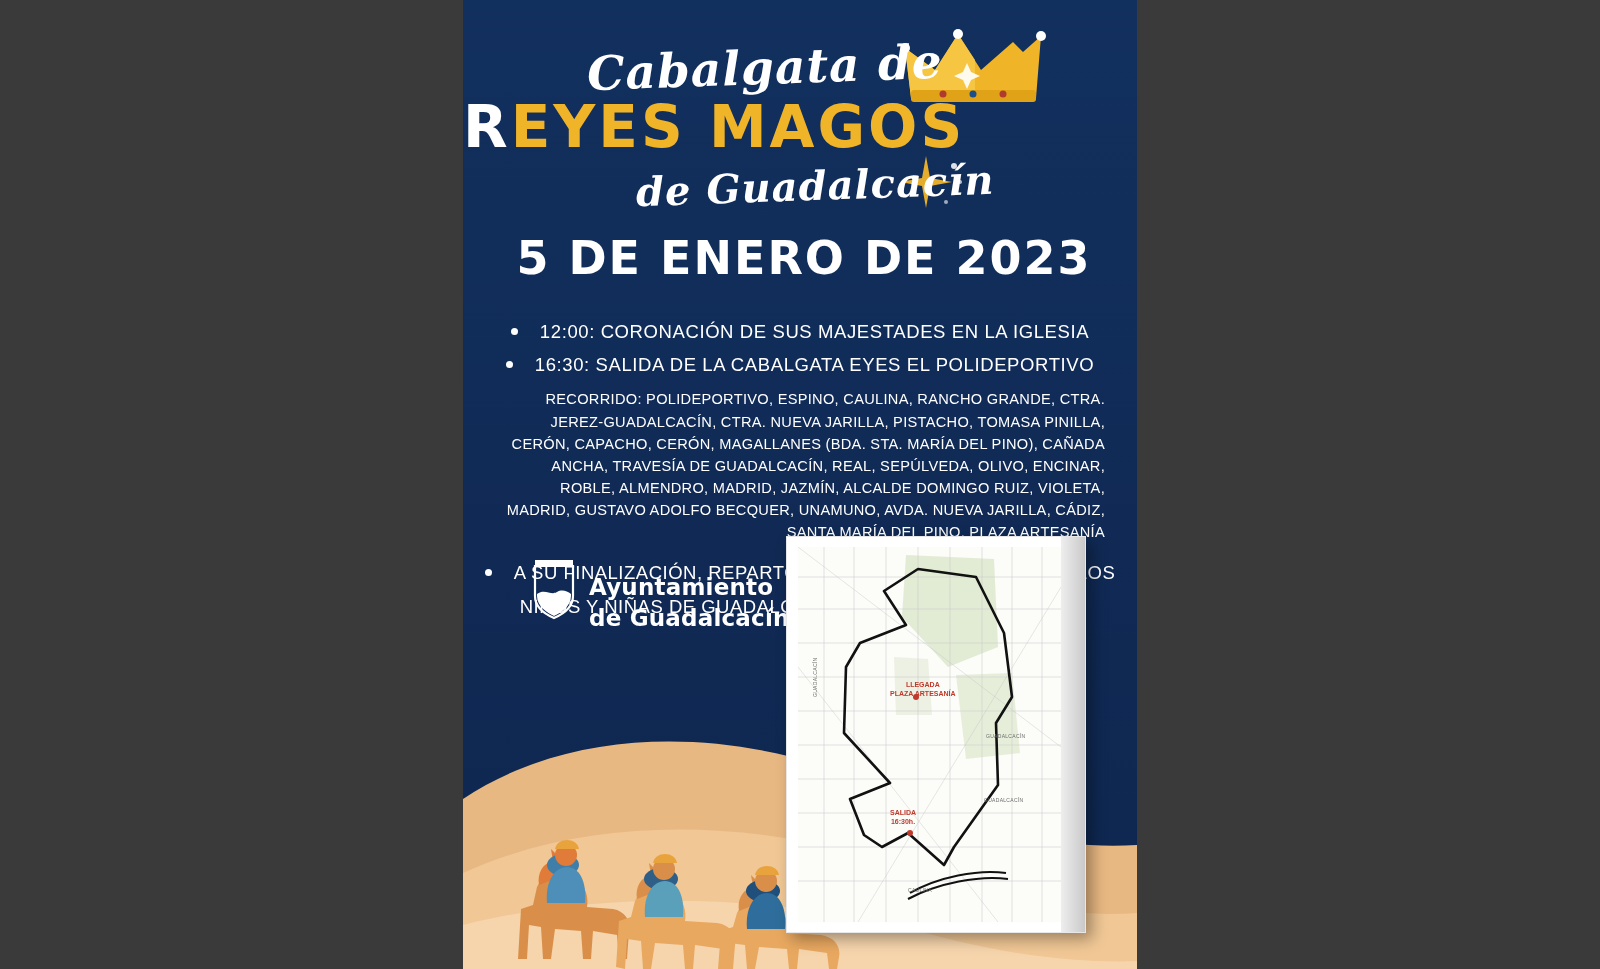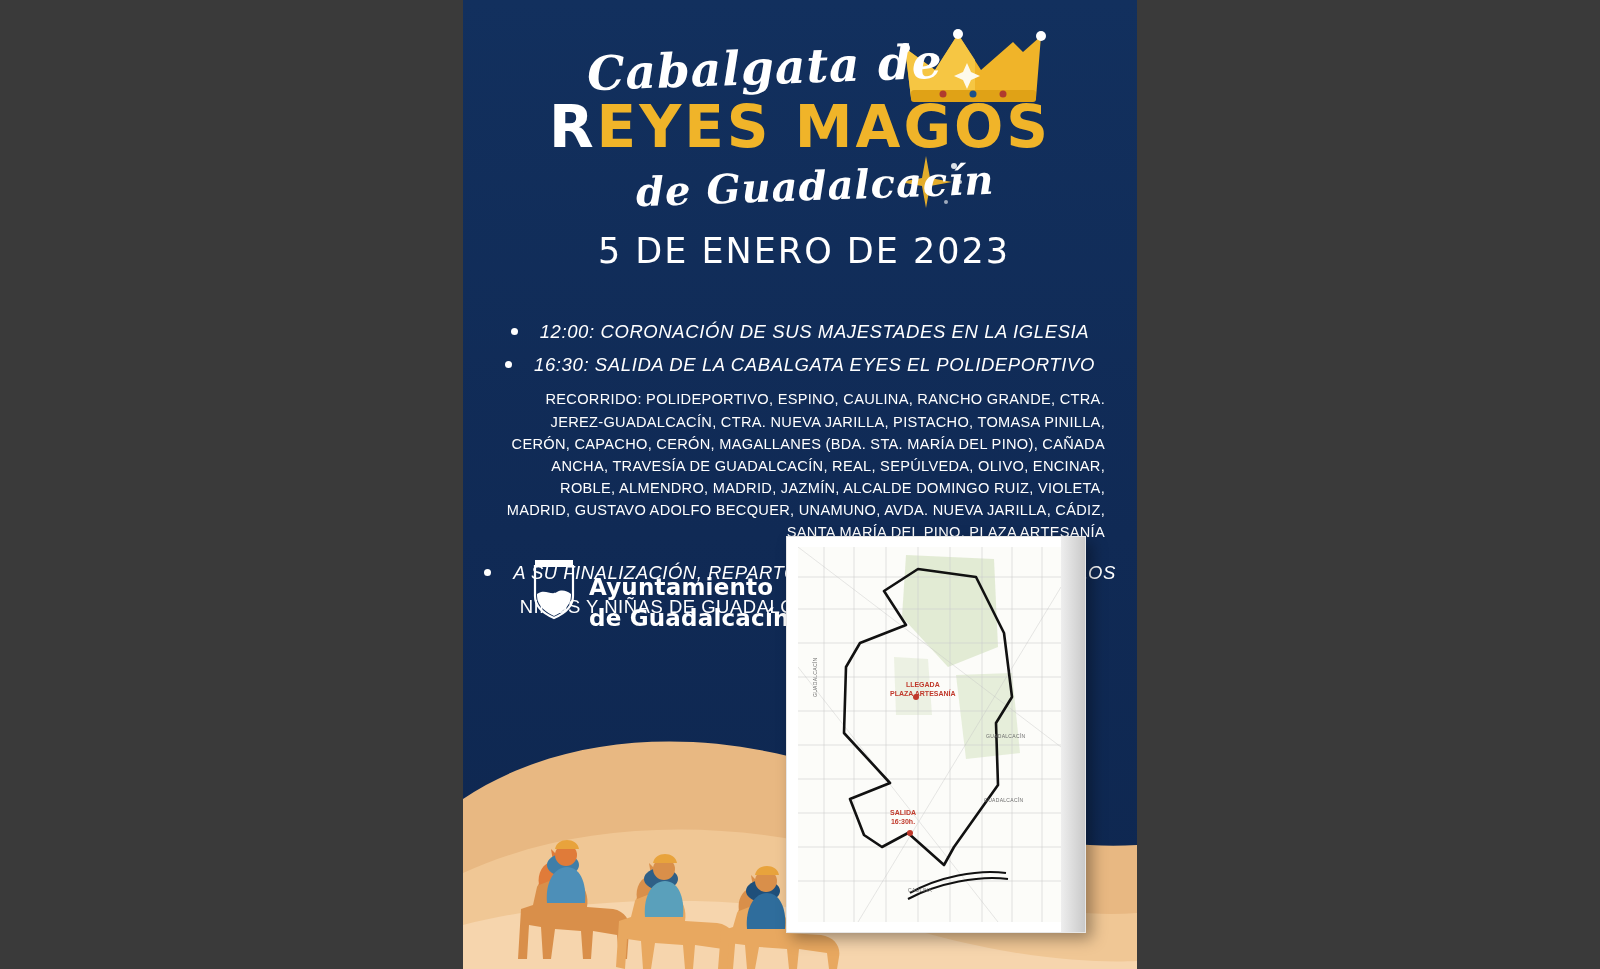--- a/index.html
+++ b/index.html
@@ -54,42 +54,42 @@
   }
 
   .t-main {
     margin-top: 6px;
     font-family: "DejaVu Sans", sans-serif;
     font-weight: bold;
     font-size: 58px;
     letter-spacing: 3px;
     color: #f0b429;
     line-height: 1.05;
-    text-align: center;
+    text-align: left;
   }
   .t-main .w-white { color: #ffffff; }
 
   .t-script2 {
     margin-top: 4px;
     font-family: "DejaVu Serif", serif;
     font-style: italic;
     font-weight: bold;
     font-size: 40px;
     color: #ffffff;
     letter-spacing: 1px;
     transform: rotate(-2deg);
     display: inline-block;
     margin-left: 30px;
   }
 
   .t-date {
     margin-top: 22px;
     font-family: "DejaVu Sans", sans-serif;
-    font-weight: normal;
-    font-size: 35px;
+    font-weight: bold;
+    font-size: 46px;
     letter-spacing: 2px;
     color: #ffffff;
     margin-left: 8px;
   }
 
   
   .crown {
     position: absolute;
     left: 440px;
     top: 28px;
@@ -117,21 +117,20 @@
 
   .bullet-line {
     display: block;
     font-size: 18.5px;
     color: #ffffff;
     letter-spacing: 0.6px;
     line-height: 1.55;
     margin: 0 0 4px 0;
     position: relative;
     padding-left: 0;
-    font-style: italic;
   }
   .bullet-line .dot {
     display: inline-block;
     width: 7px;
     height: 7px;
     background: #ffffff;
     border-radius: 50%;
     vertical-align: middle;
     margin-right: 22px;
     margin-bottom: 3px;

